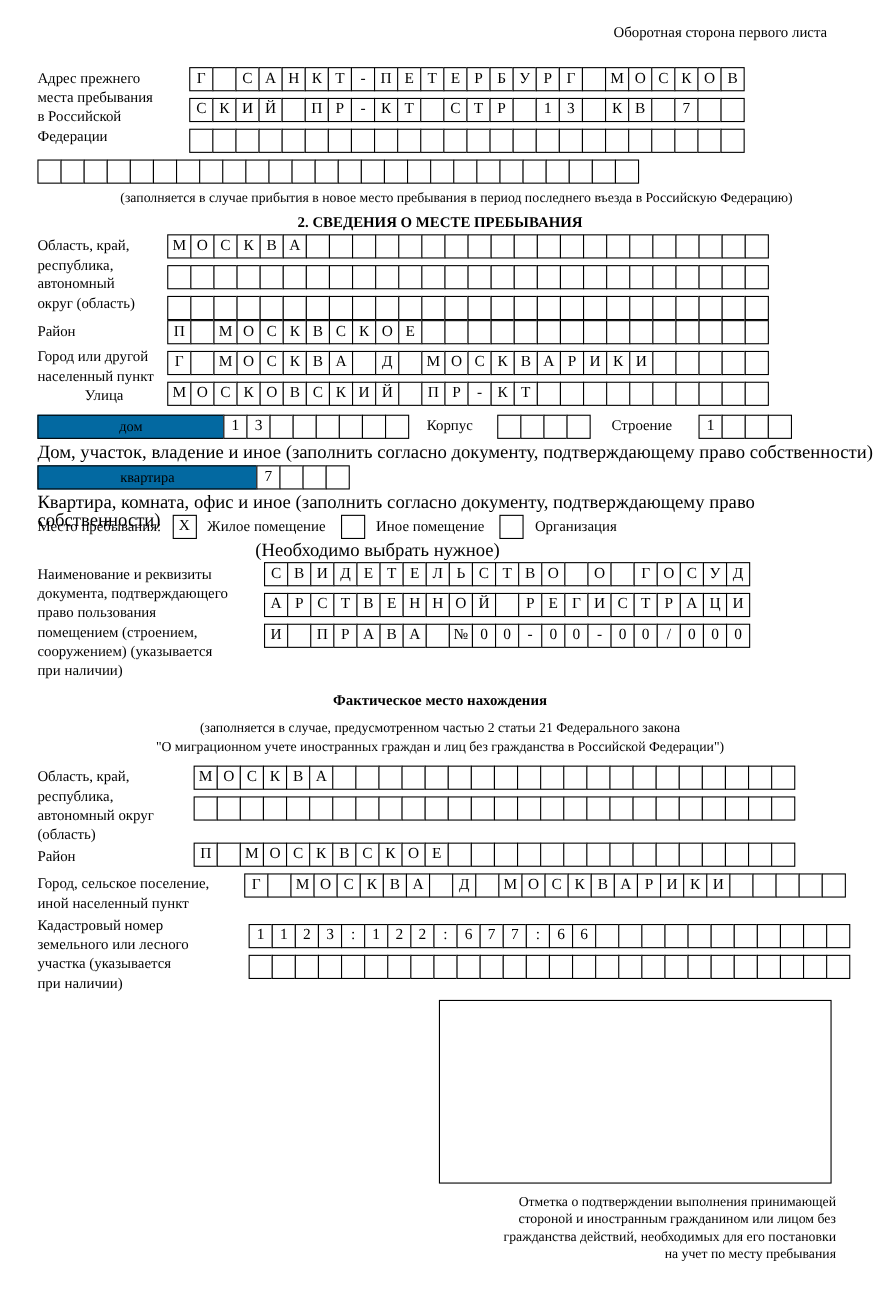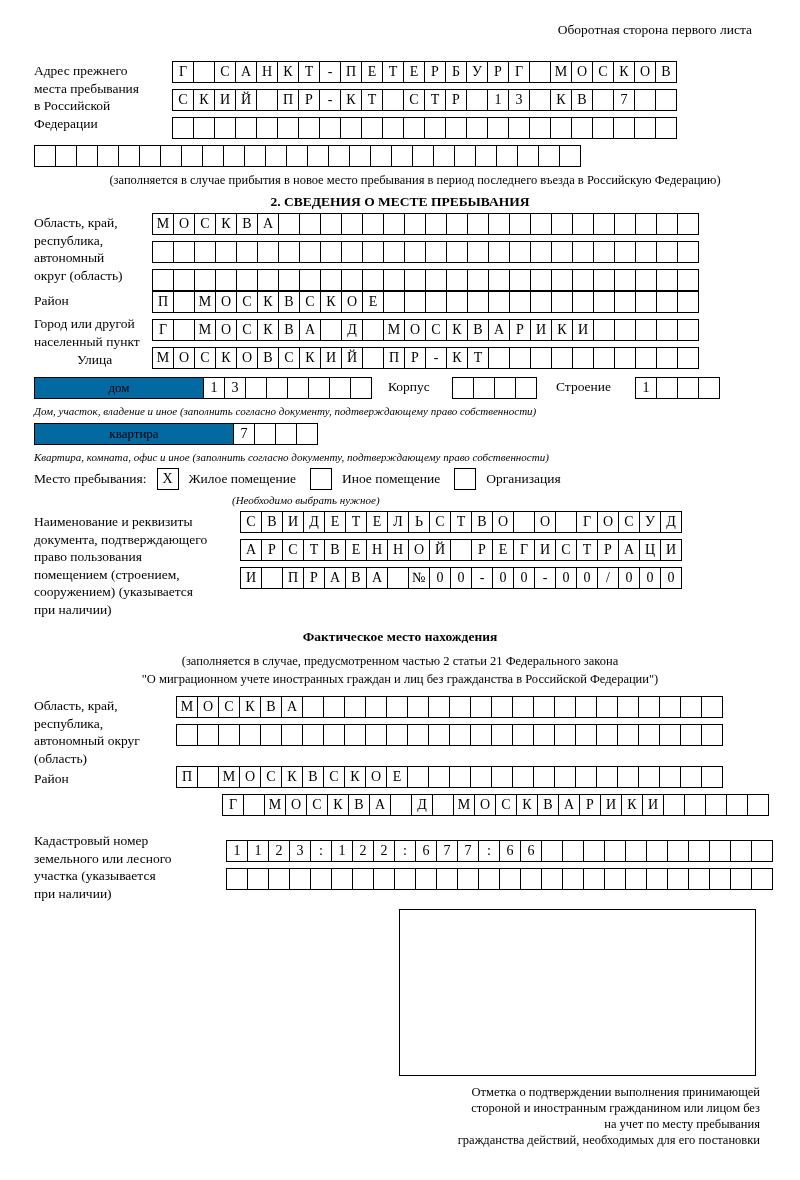--- a/index.html
+++ b/index.html
@@ -10,21 +10,21 @@
     color:#000;
     position:relative;
     overflow:hidden;
   }
   .page{position:relative;width:800px;height:1180px;}
   .hdr-right{
     position:absolute;top:22px;right:48px;
     font-size:13.5px;
   }
   .lbl{font-size:13.5px;line-height:17px;}
-  .lbl-sm{font-size:11px;line-height:16px;font-style:italic;}
+  .lbl-sm{font-size:17px;line-height:16px;}
   .row{position:absolute;display:flex;}
   .cells{display:flex;}
   .cell{
     width:22px;height:22px;
     border:1px solid #000;
     margin-right:-1px;
     box-sizing:border-box;
     display:flex;align-items:center;justify-content:center;
     font-size:14px;
     font-family:"Liberation Serif", serif;
@@ -617,20 +617,24 @@
         <div class="cell"></div>
         <div class="cell"></div>
         <div class="cell"></div>
         <div class="cell"></div>
         <div class="cell"></div>
         <div class="cell"></div>
         <div class="cell"></div>
       </div>
     </div>
 
+  <div class="lbl-block" style="left:34px;top:794px;">
+    <div>Город, сельское поселение,</div>
+    <div>иной населенный пункт</div>
+  </div>
   <div class="row" style="left:222px;top:794px;">
       <div class="cells" id="ac-r1">
         <div class="cell">Г</div>
         <div class="cell"></div>
         <div class="cell">М</div>
         <div class="cell">О</div>
         <div class="cell">С</div>
         <div class="cell">К</div>
         <div class="cell">В</div>
         <div class="cell">А</div>
@@ -719,17 +723,17 @@
         <div class="cell"></div>
         <div class="cell"></div>
         <div class="cell"></div>
       </div>
     </div>
 
   <div class="bigbox" style="left:399px;top:909px;width:355px;height:165px;"></div>
   <div class="caption" style="left:405px;top:1084px;width:355px;text-align:right;">
     <div>Отметка о подтверждении выполнения принимающей</div>
     <div>стороной и иностранным гражданином или лицом без</div>
+    <div>гражданства действий, необходимых для его постановки</div>
     <div>на учет по месту пребывания</div>
-    <div>гражданства действий, необходимых для его постановки</div>
   </div>
 
 </div>
 
 </body></html>

